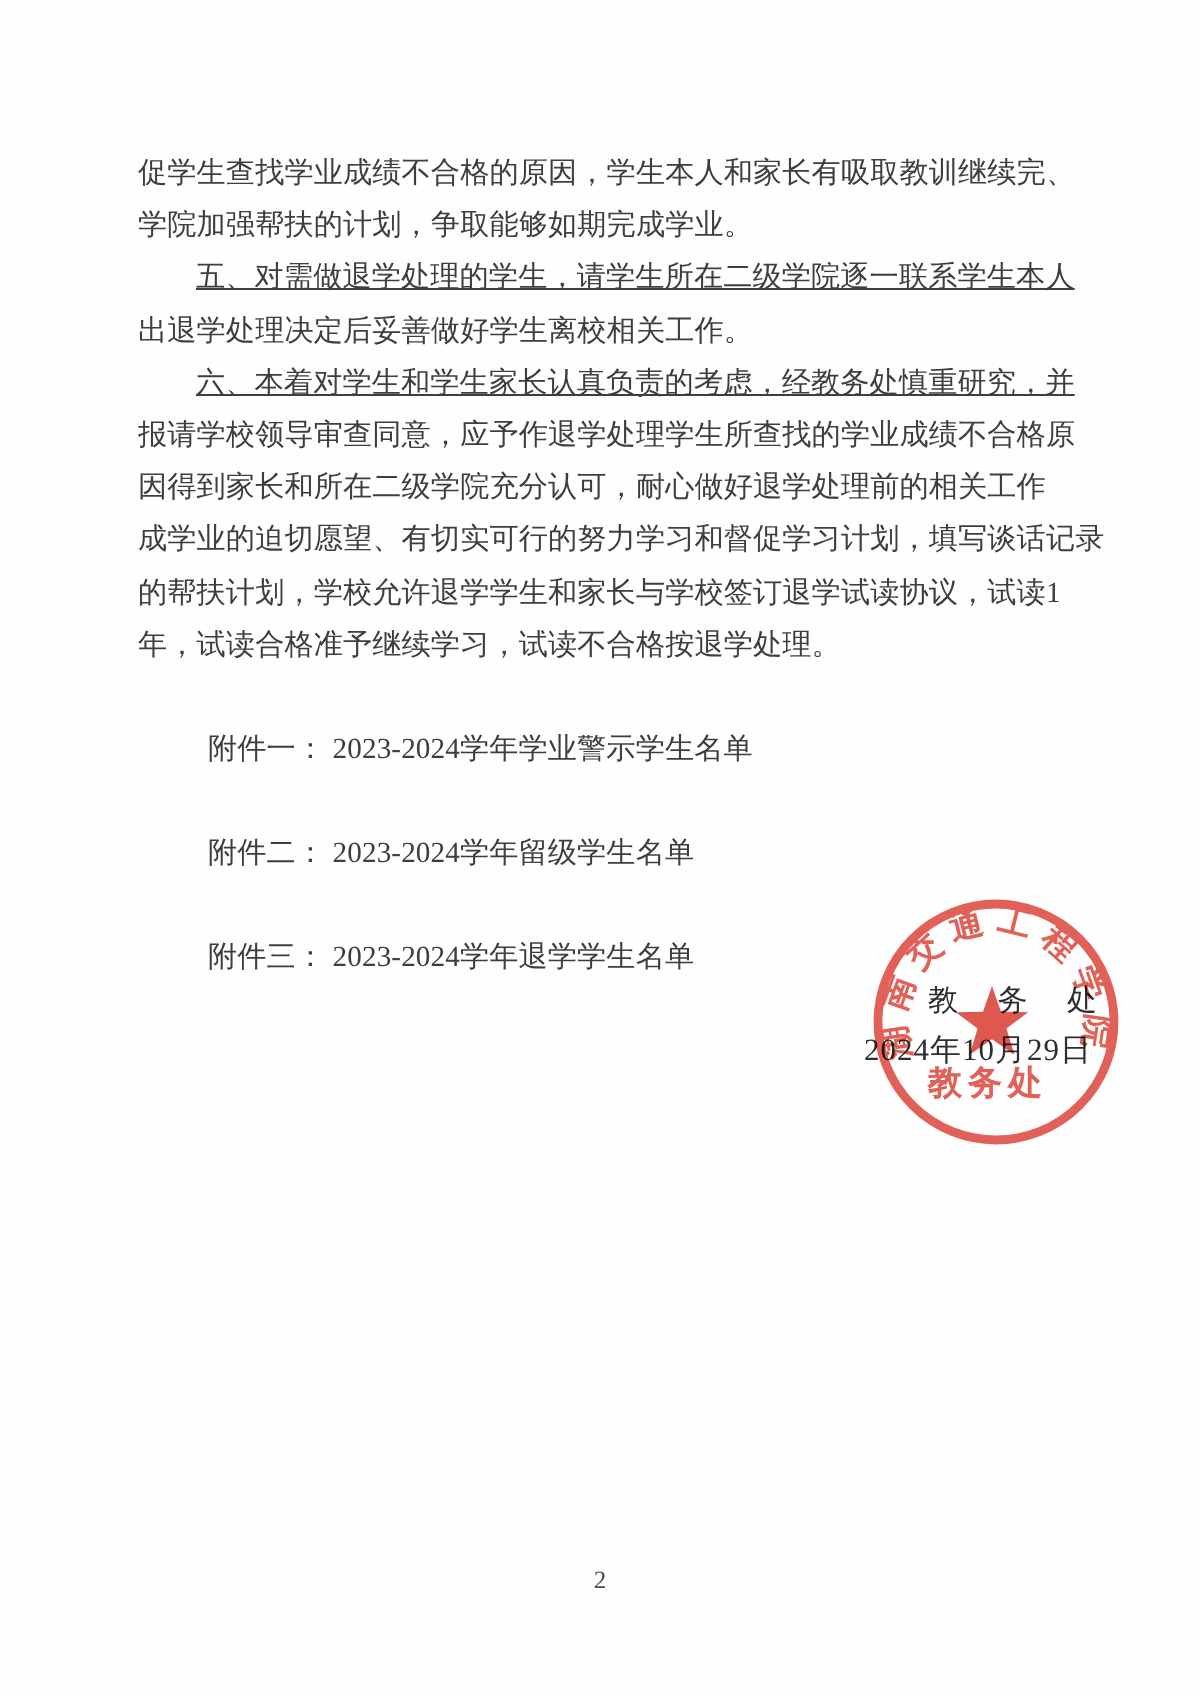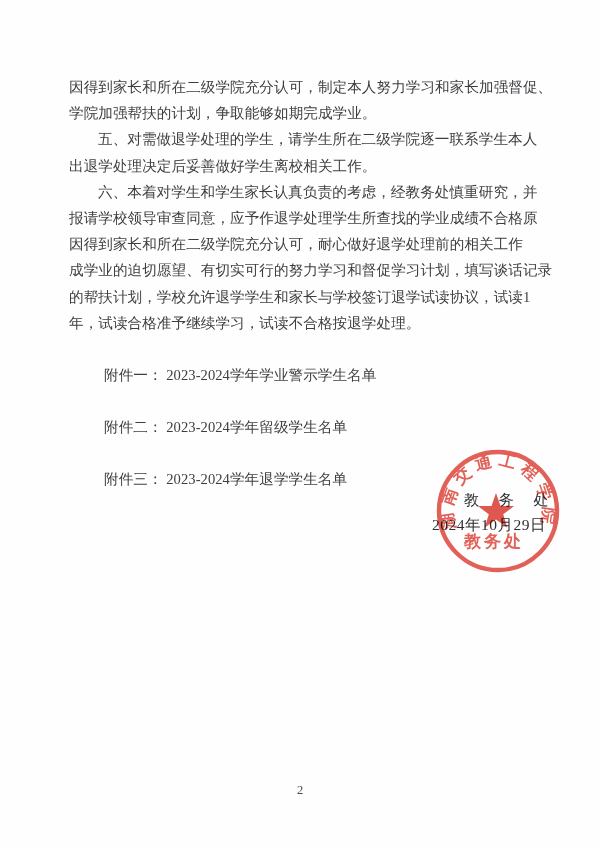--- a/index.html
+++ b/index.html
@@ -25,21 +25,21 @@
     position:absolute;
     left:69px;top:74px;
     width:475px;
     color:var(--ink);
     font-size:14.6px;
     line-height:26.2px;
     letter-spacing:0.05px;
   }
   .line{white-space:nowrap;height:26.2px;}
   .indent-0{padding-left:0;}
-  .indent-1{padding-left:29px;}
+  .indent-1{padding-left:29px;text-decoration:underline;}
   .indent-2{padding-left:35px;margin-top:26px;}
   
   .sig-dept{
     position:absolute;
     left:464px;top:491px;
     color:var(--ink-dark);
     font-size:15px;
     letter-spacing:8px;
     white-space:nowrap;
   }
@@ -81,21 +81,21 @@
     color:#4a4a4a;
     font-size:12.5px;
   }
 </style>
 </head>
 <body>
 
 <div class="page">
 
   <div class="body-text">
-      <div class="line indent-0">因得到家长和所在二级学院充分认可，制定本人努力学习和家长加强督促、</div>
+      <div class="line indent-0">促学生查找学业成绩不合格的原因，学生本人和家长有吸取教训继续完、</div>
       <div class="line indent-0">学院加强帮扶的计划，争取能够如期完成学业。</div>
       <div class="line indent-1">五、对需做退学处理的学生，请学生所在二级学院逐一联系学生本人</div>
       <div class="line indent-0">出退学处理决定后妥善做好学生离校相关工作。</div>
       <div class="line indent-1">六、本着对学生和学生家长认真负责的考虑，经教务处慎重研究，并</div>
       <div class="line indent-0">报请学校领导审查同意，应予作退学处理学生所查找的学业成绩不合格原</div>
       <div class="line indent-0">因得到家长和所在二级学院充分认可，耐心做好退学处理前的相关工作</div>
       <div class="line indent-0">成学业的迫切愿望、有切实可行的努力学习和督促学习计划，填写谈话记录</div>
       <div class="line indent-0">的帮扶计划，学校允许退学学生和家长与学校签订退学试读协议，试读1</div>
       <div class="line indent-0">年，试读合格准予继续学习，试读不合格按退学处理。</div>
       <div class="line indent-2">附件一：  2023-2024学年学业警示学生名单</div>

